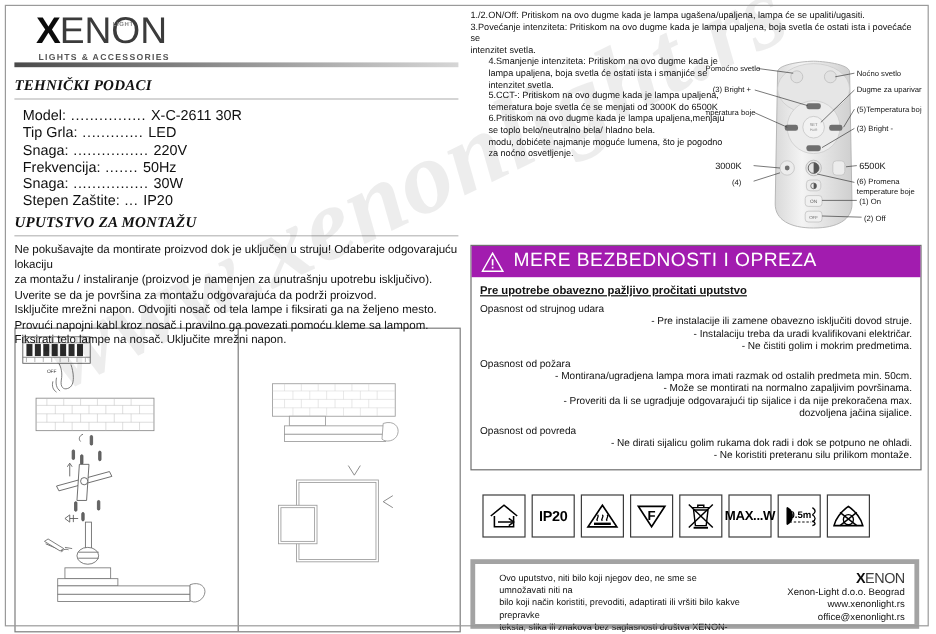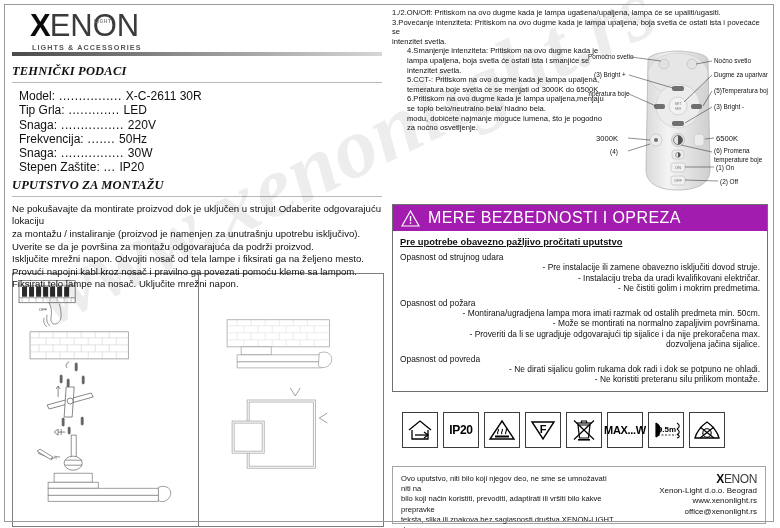--- a/index.html
+++ b/index.html
@@ -236,26 +236,27 @@
     letter-spacing: -0.3px;
     color: #000;
   }
   .sym-maxw { font-size: 11px; }
 
   
   .footer {
     position: absolute;
     left: 0; top: 458px;
     width: 374px;
-    border: 1px solid #a3a3a3;
+    border: 4px solid #a3a3a3;
     height: 58px;
     box-sizing: border-box;
     display: flex;
     z-index: 6;
     background: #fff;
+    padding-left: 12px;
   }
   .footer-left {
     flex: 1 1 auto;
     padding: 7px 6px 0 8px;
     font-size: 7.6px;
     line-height: 10.2px;
     color: #111;
   }
   .footer-right {
     width: 146px;

